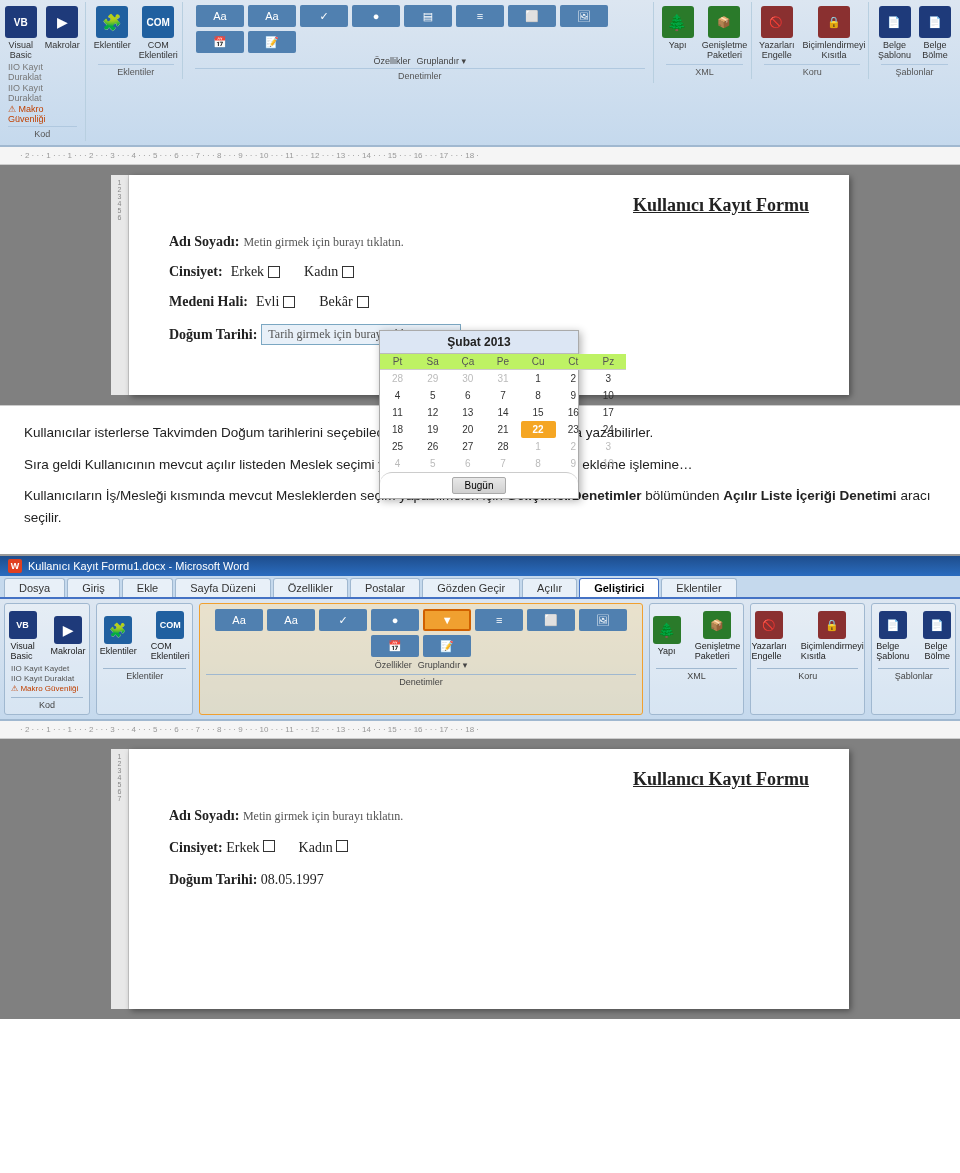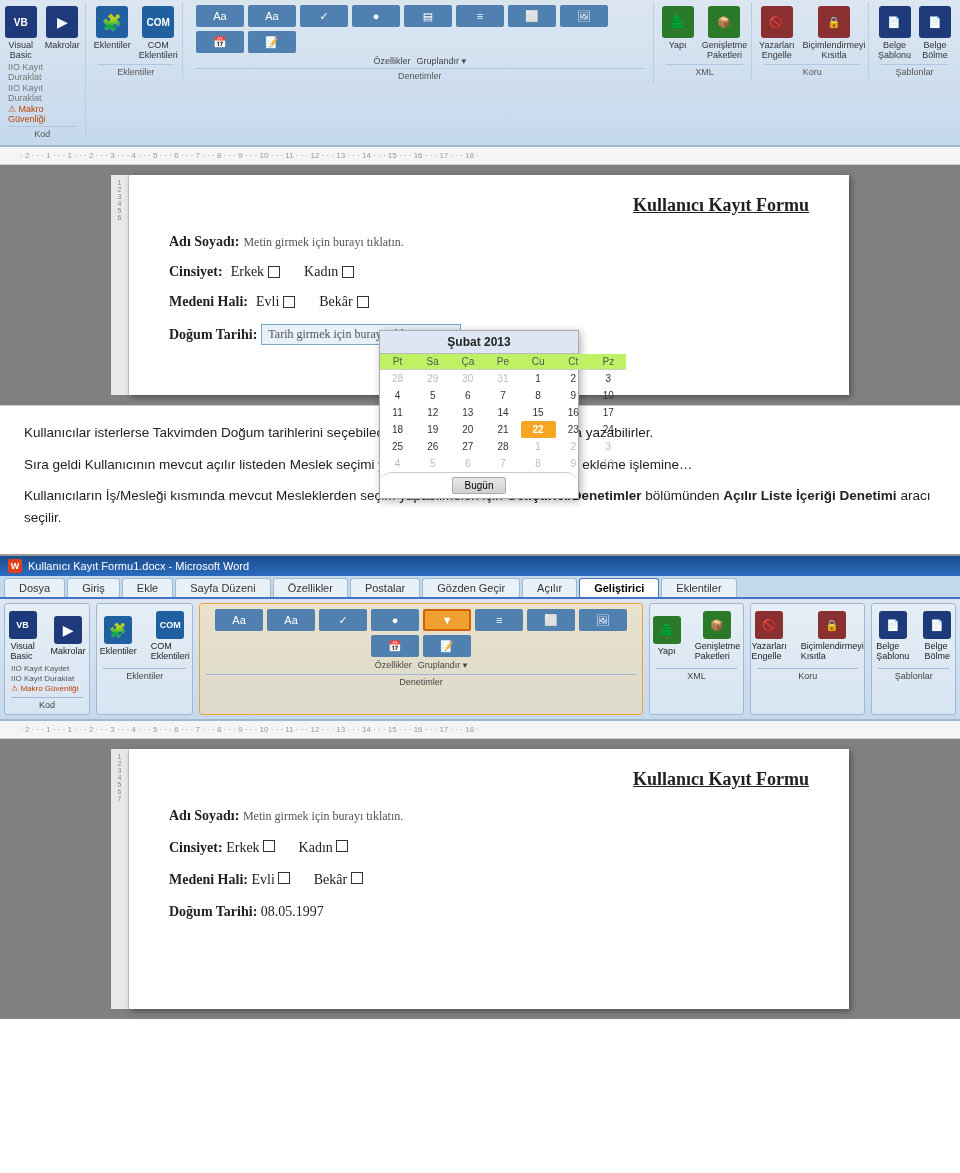--- a/index.html
+++ b/index.html
@@ -767,27 +767,20 @@
         </div>
 
         <div class="doc-field2">
           <span class="field-label">Cinsiyet: </span>
           <span>Erkek </span>
           <span class="checkbox-box"></span>
           <span style="margin-left:20px;">Kadın </span>
           <span class="checkbox-box"></span>
         </div>
 
-        <div class="doc-field2">
-          <span class="field-label">Medeni  Hali: </span>
-          <span>Evli </span>
-          <span class="checkbox-box"></span>
-          <span style="margin-left:20px;">Bekâr </span>
-          <span class="checkbox-box"></span>
-        </div>
 
         <div class="doc-field2">
           <span class="field-label">Doğum Tarihi:</span>
           <span>08.05.1997</span>
         </div>
 
 
       </div>
     </div>
   </div>

